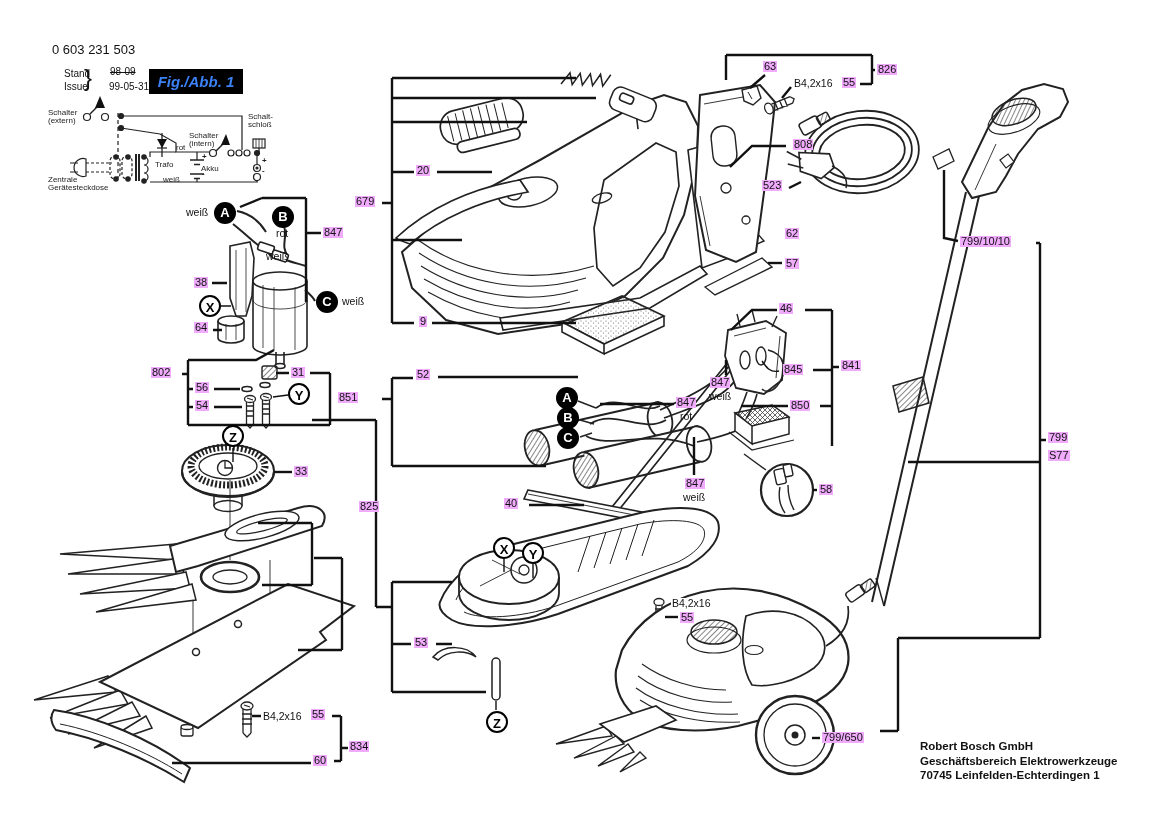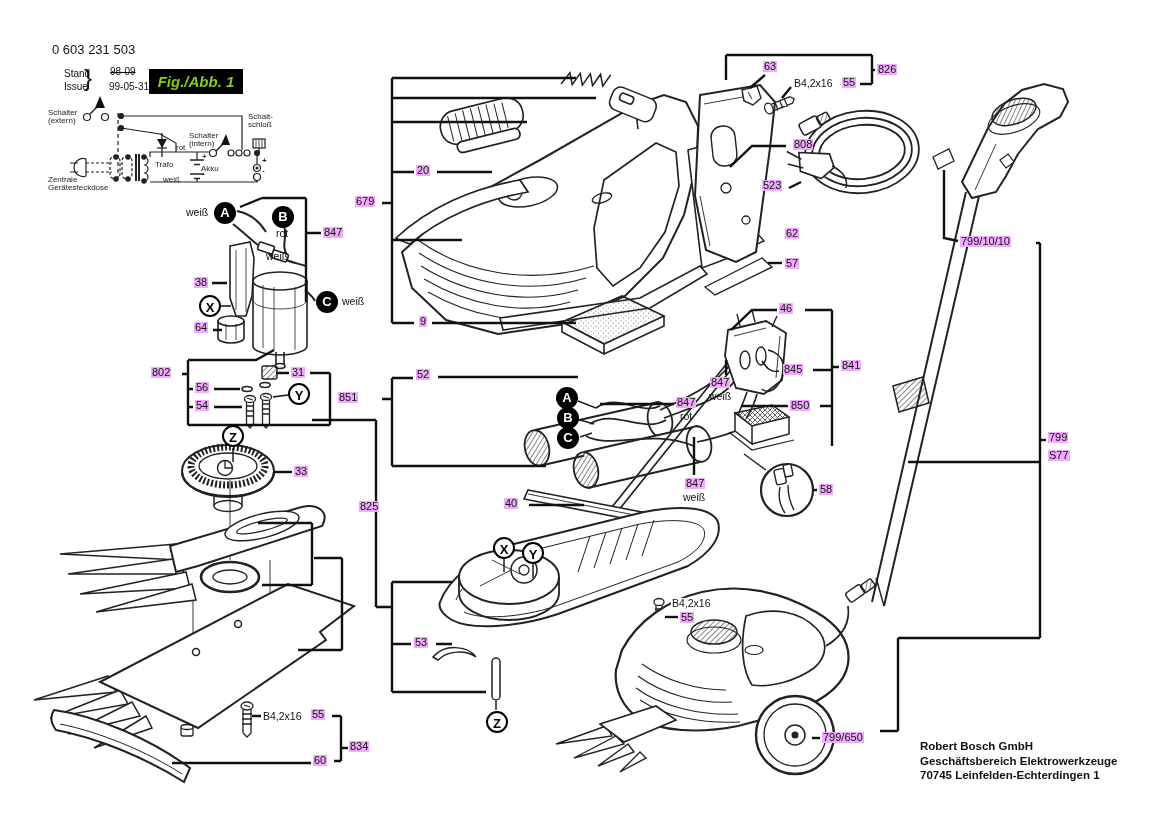--- a/index.html
+++ b/index.html
@@ -12,21 +12,21 @@
   .sch{position:absolute;font-size:8px;line-height:1.05;color:#222;white-space:nowrap;}
   .pm{position:absolute;font-size:8px;font-weight:bold;color:#222;line-height:1;}
   .cl{position:absolute;width:22px;height:22px;border-radius:50%;text-align:center;
       line-height:22px;font-weight:bold;font-size:13px;box-sizing:border-box;}
   .cl.f{background:#000;color:#fff;}
   .cl.o{background:#fff;color:#000;border:2px solid #000;}
   .hdr-num{position:absolute;font-size:13px;}
   .hdr{position:absolute;font-size:10px;margin-left:12px;}
   .strike{text-decoration:line-through;}
   .brace{position:absolute;font-size:24px;font-weight:normal;}
-  #figbox{position:absolute;left:149px;top:69px;width:94px;height:25px;background:#000;color:#84cc16;
+  #figbox{position:absolute;left:149px;top:69px;width:94px;height:25px;background:#000;color:#3b82f6;
           font-size:15px;font-weight:bold;font-style:italic;text-align:center;line-height:25px;}
   .ftr{position:absolute;font-size:11px;line-height:1.27;white-space:nowrap;}
   .ftr.b{font-weight:bold;font-size:11.5px;}
 </style>
 </head>
 <body>
 
 <div id="stage">
 
 <svg id="art" width="1168" height="825" viewBox="0 0 1168 825">

